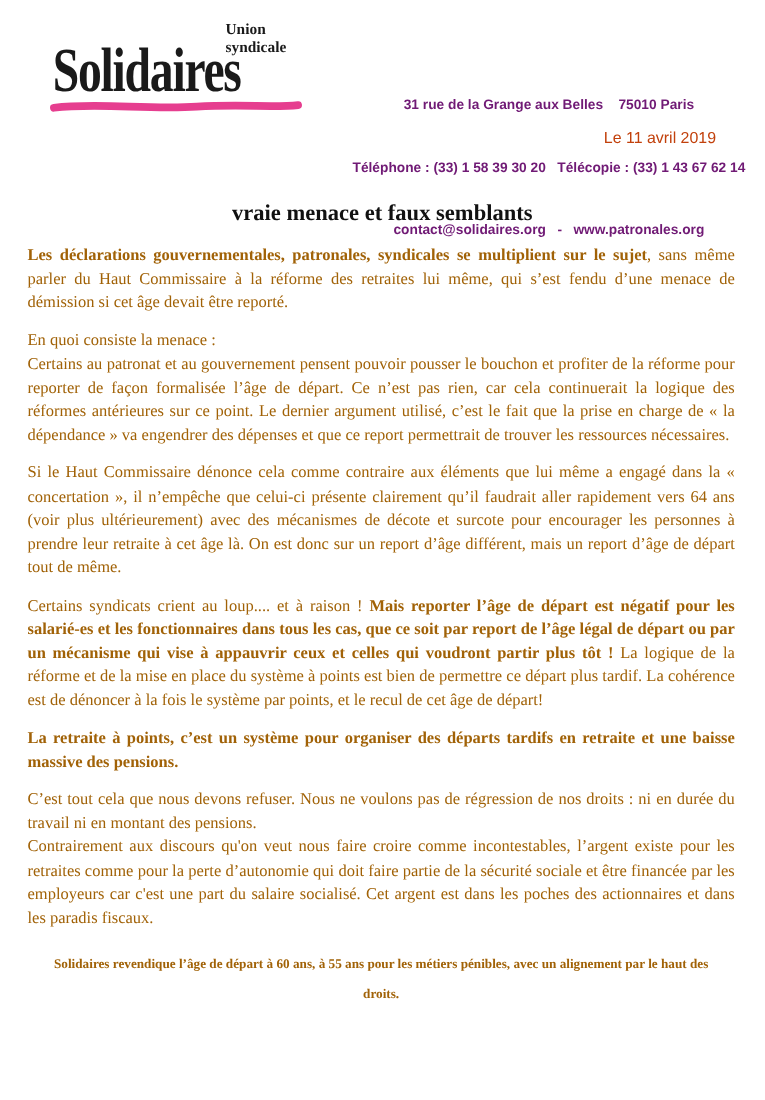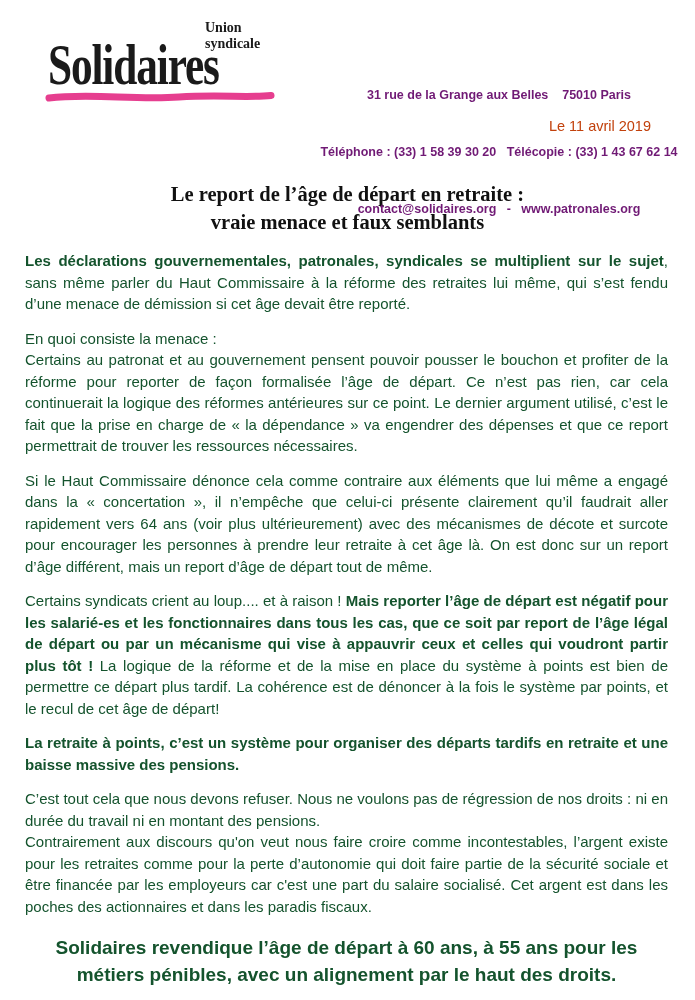--- a/index.html
+++ b/index.html
@@ -14,25 +14,25 @@
 
   .contact{position:absolute;left:316px;top:48px;width:366px;text-align:center;font-family:"Liberation Sans",sans-serif;font-weight:bold;font-size:12.5px;line-height:19px;color:#701a75;white-space:pre-wrap;}
   .contact .line{display:block;}
   .date{position:absolute;right:44px;top:118px;font-family:"Liberation Sans",sans-serif;font-size:14.5px;color:#c2410c;}
 
   
   .doc-title{margin:0 0 14px 0;text-align:center;font-family:"Liberation Serif",serif;font-weight:bold;font-size:20.5px;line-height:28px;color:#111;}
   .doc-title span{display:block;}
 
   
-  .doc-body{padding:0 27px 0 25px;font-family:Liberation Sans, sans-serif;font-size:15px;line-height:21.5px;text-align:justify;color:#14532d;}
+  .doc-body{padding:0 27px 0 25px;font-family:Liberation Serif, serif;font-size:15px;line-height:21.5px;text-align:justify;color:#a16207;}
   .para{margin:0 0 13px 0;}
   .b{font-weight:bold;}
   .statement{font-weight:bold;}
-  .claim{font-weight:bold;text-align:center;font-size:19px;line-height:27px;padding:0 18px;margin-top:17px;}
+  .claim{font-weight:bold;text-align:center;font-size:12px;line-height:27px;padding:0 18px;margin-top:17px;}
 </style>
 </head>
 <body>
 
 <div class="page">
 
   <div class="header">
 
     <div class="logo">
       <div class="union">
@@ -48,21 +48,20 @@
     <div class="contact">
       <span class="line">31 rue de la Grange aux Belles    75010 Paris</span>
       <span class="line">Téléphone : (33) 1 58 39 30 20   Télécopie : (33) 1 43 67 62 14</span>
       <span class="line"><span>contact@solidaires.org</span><span>   -   </span><span>www.patronales.org</span></span>
     </div>
 
     <div class="date">Le 11 avril 2019</div>
   </div>
 
   <h1 class="doc-title">
-    <span>Le report de l’âge de départ en retraite :</span>
     <span>vraie menace et faux semblants</span>
   </h1>
 
   <div class="doc-body">
       <p class="para"><span class="b">Les déclarations gouvernementales, patronales, syndicales se multiplient sur le sujet</span><span>, sans même parler du Haut Commissaire à la réforme des retraites lui même, qui s’est fendu d’une menace de démission si cet âge devait être reporté.</span></p>
       <p class="para"><span>En quoi consiste la menace :</span><br><span>Certains au patronat et au gouvernement pensent pouvoir pousser le bouchon et profiter de la réforme pour reporter de façon formalisée l’âge de départ. Ce n’est pas rien, car cela continuerait la logique des réformes antérieures sur ce point. Le dernier argument utilisé, c’est le fait que la prise en charge de « la dépendance » va engendrer des dépenses et que ce report permettrait de trouver les ressources nécessaires.</span></p>
       <p class="para"><span>Si le Haut Commissaire dénonce cela comme contraire aux éléments que lui même a engagé dans la «  concertation », il n’empêche que celui-ci présente clairement qu’il faudrait aller rapidement vers 64 ans (voir plus ultérieurement) avec des mécanismes de décote et surcote pour encourager les personnes à prendre leur retraite à cet âge là. On est donc sur un report d’âge différent, mais un report d’âge de départ tout de même.</span></p>
       <p class="para"><span>Certains syndicats crient au loup.... et à raison ! </span><span class="b">Mais reporter l’âge de départ est négatif pour les salarié-es et les fonctionnaires dans tous les cas, que ce soit par report de l’âge légal de départ ou par un mécanisme qui vise à appauvrir ceux et celles qui voudront partir plus tôt !</span><span> La logique de la réforme et de la mise en place du système à points est bien de permettre ce départ plus tardif. La cohérence est de dénoncer à la fois le système par points, et le recul de cet âge de départ!</span></p>
       <p class="para statement"><span class="b">La retraite à points, c’est un système pour organiser des départs tardifs en retraite et une baisse massive des pensions.</span></p>
       <p class="para"><span>C’est tout cela que nous devons refuser. Nous ne voulons pas de régression de nos droits : ni en durée du travail ni en montant des pensions.</span><br><span>Contrairement aux discours qu'on veut nous faire croire comme incontestables, l’argent existe pour les retraites comme pour la perte d’autonomie qui doit faire partie de la sécurité sociale et être financée par les employeurs car c'est une part du salaire socialisé.  Cet argent est dans les poches des actionnaires et dans les paradis fiscaux.</span></p>

